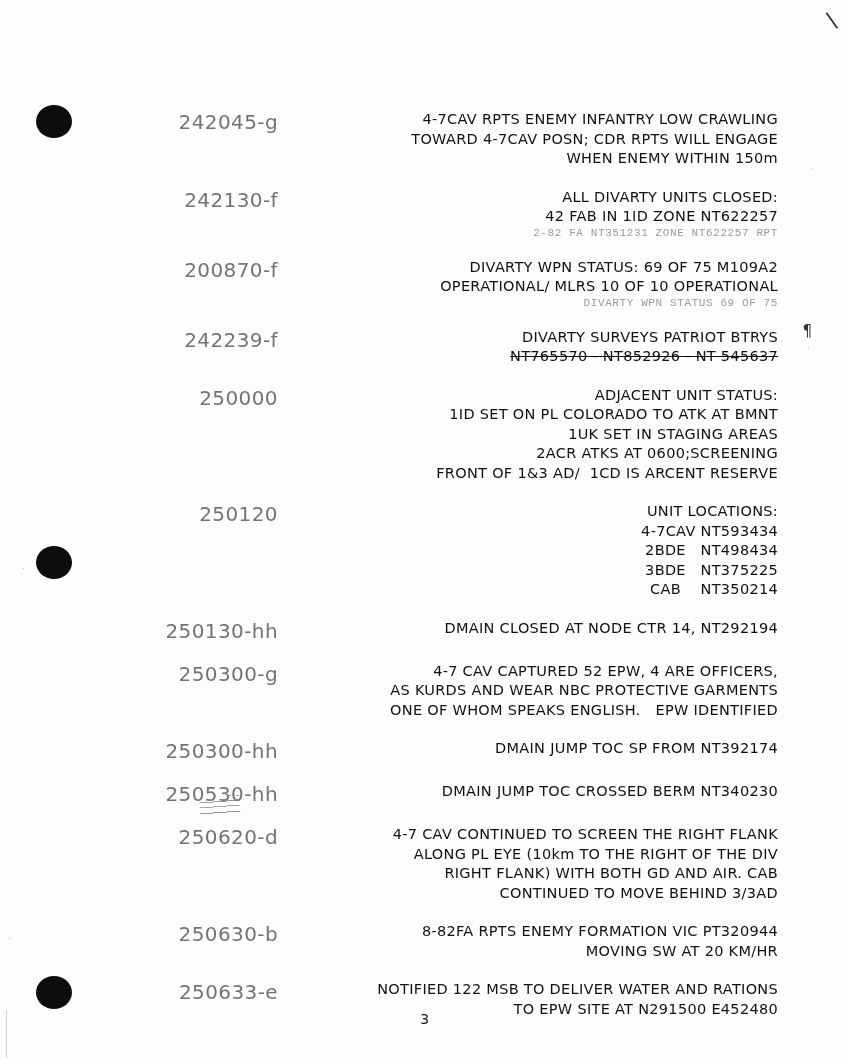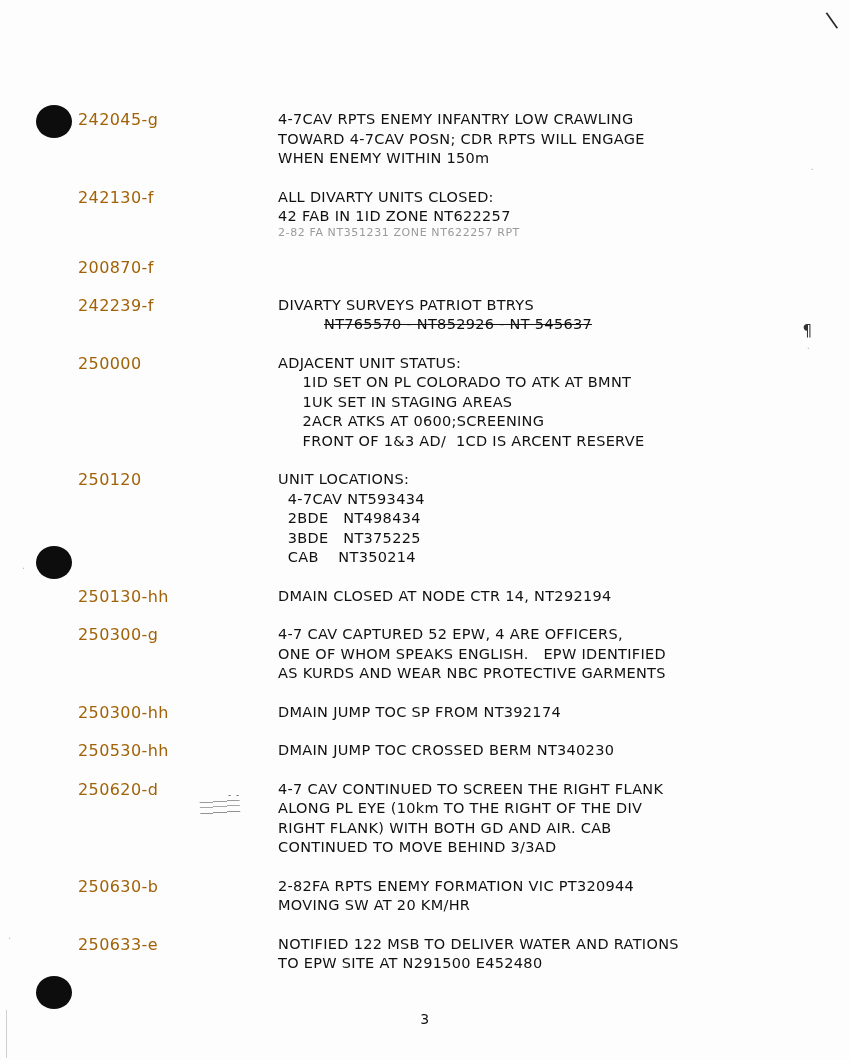--- a/index.html
+++ b/index.html
@@ -81,39 +81,42 @@
     width: 700px;
   }
   .entry {
     display: flex;
     align-items: flex-start;
     margin-bottom: 19px;
   }
   .time {
     width: 200px;
     flex: 0 0 200px;
-    font-size: 16px;
+    font-size: 20px;
     letter-spacing: .4px;
-    color: #a16207;
+    color: #737373;
     white-space: pre;
+    text-align: right;
   }
   .body {
     flex: 1 1 auto;
     font-size: 14.5px;
     line-height: 19.5px;
     letter-spacing: .3px;
     color: #111;
     white-space: pre;
+    text-align: right;
   }
   .body .ghost {
     display: block;
     color: #9a9a9a;
     font-size: 11px;
     line-height: 12px;
     letter-spacing: .6px;
+    font-family: Liberation Mono, monospace;
   }
   .body .strike {
     text-decoration: line-through;
     text-decoration-thickness: 1px;
     margin-left: 46px;
   }
 
   .page-number {
     position: absolute;
     left: 0;
@@ -149,56 +152,57 @@
       <div class="entry">
         <div class="time">242045-g</div>
         <div class="body"><div>4-7CAV RPTS ENEMY INFANTRY LOW CRAWLING</div><div>TOWARD 4-7CAV POSN; CDR RPTS WILL ENGAGE</div><div>WHEN ENEMY WITHIN 150m</div></div>
       </div>
       <div class="entry">
         <div class="time">242130-f</div>
         <div class="body"><div>ALL DIVARTY UNITS CLOSED:</div><div>42 FAB IN 1ID ZONE NT622257</div><span class="ghost">2-82 FA NT351231 ZONE NT622257 RPT</span></div>
       </div>
       <div class="entry">
         <div class="time">200870-f</div>
+        <div class="body"><div>DIVARTY WPN STATUS: 69 OF 75 M109A2</div><div>OPERATIONAL/ MLRS 10 OF 10 OPERATIONAL</div><span class="ghost">DIVARTY WPN STATUS 69 OF 75</span></div>
       </div>
       <div class="entry">
         <div class="time">242239-f</div>
         <div class="body"><div>DIVARTY SURVEYS PATRIOT BTRYS</div><div class="strike">NT765570 - NT852926 - NT 545637</div></div>
       </div>
       <div class="entry">
         <div class="time">250000</div>
         <div class="body"><div>ADJACENT UNIT STATUS:</div><div>     1ID SET ON PL COLORADO TO ATK AT BMNT</div><div>     1UK SET IN STAGING AREAS</div><div>     2ACR ATKS AT 0600;SCREENING</div><div>     FRONT OF 1&amp;3 AD/  1CD IS ARCENT RESERVE</div></div>
       </div>
       <div class="entry">
         <div class="time">250120</div>
         <div class="body"><div>UNIT LOCATIONS:</div><div>  4-7CAV NT593434</div><div>  2BDE   NT498434</div><div>  3BDE   NT375225</div><div>  CAB    NT350214</div></div>
       </div>
       <div class="entry">
         <div class="time">250130-hh</div>
         <div class="body"><div>DMAIN CLOSED AT NODE CTR 14, NT292194</div></div>
       </div>
       <div class="entry">
         <div class="time">250300-g</div>
-        <div class="body"><div>4-7 CAV CAPTURED 52 EPW, 4 ARE OFFICERS,</div><div>ONE OF WHOM SPEAKS ENGLISH.   EPW IDENTIFIED</div><div>AS KURDS AND WEAR NBC PROTECTIVE GARMENTS</div></div>
+        <div class="body"><div>4-7 CAV CAPTURED 52 EPW, 4 ARE OFFICERS,</div><div>AS KURDS AND WEAR NBC PROTECTIVE GARMENTS</div><div>ONE OF WHOM SPEAKS ENGLISH.   EPW IDENTIFIED</div></div>
       </div>
       <div class="entry">
         <div class="time">250300-hh</div>
         <div class="body"><div>DMAIN JUMP TOC SP FROM NT392174</div></div>
       </div>
       <div class="entry">
         <div class="time">250530-hh</div>
         <div class="body"><div>DMAIN JUMP TOC CROSSED BERM NT340230</div></div>
       </div>
       <div class="entry">
         <div class="time">250620-d</div>
         <div class="body"><div>4-7 CAV CONTINUED TO SCREEN THE RIGHT FLANK</div><div>ALONG PL EYE (10km TO THE RIGHT OF THE DIV</div><div>RIGHT FLANK) WITH BOTH GD AND AIR. CAB</div><div>CONTINUED TO MOVE BEHIND 3/3AD</div></div>
       </div>
       <div class="entry">
         <div class="time">250630-b</div>
-        <div class="body"><div>2-82FA RPTS ENEMY FORMATION VIC PT320944</div><div>MOVING SW AT 20 KM/HR</div></div>
+        <div class="body"><div>8-82FA RPTS ENEMY FORMATION VIC PT320944</div><div>MOVING SW AT 20 KM/HR</div></div>
       </div>
       <div class="entry">
         <div class="time">250633-e</div>
         <div class="body"><div>NOTIFIED 122 MSB TO DELIVER WATER AND RATIONS</div><div>TO EPW SITE AT N291500 E452480</div></div>
       </div>
     </div>
 
   <div class="page-number">3</div>
 </div>
 

